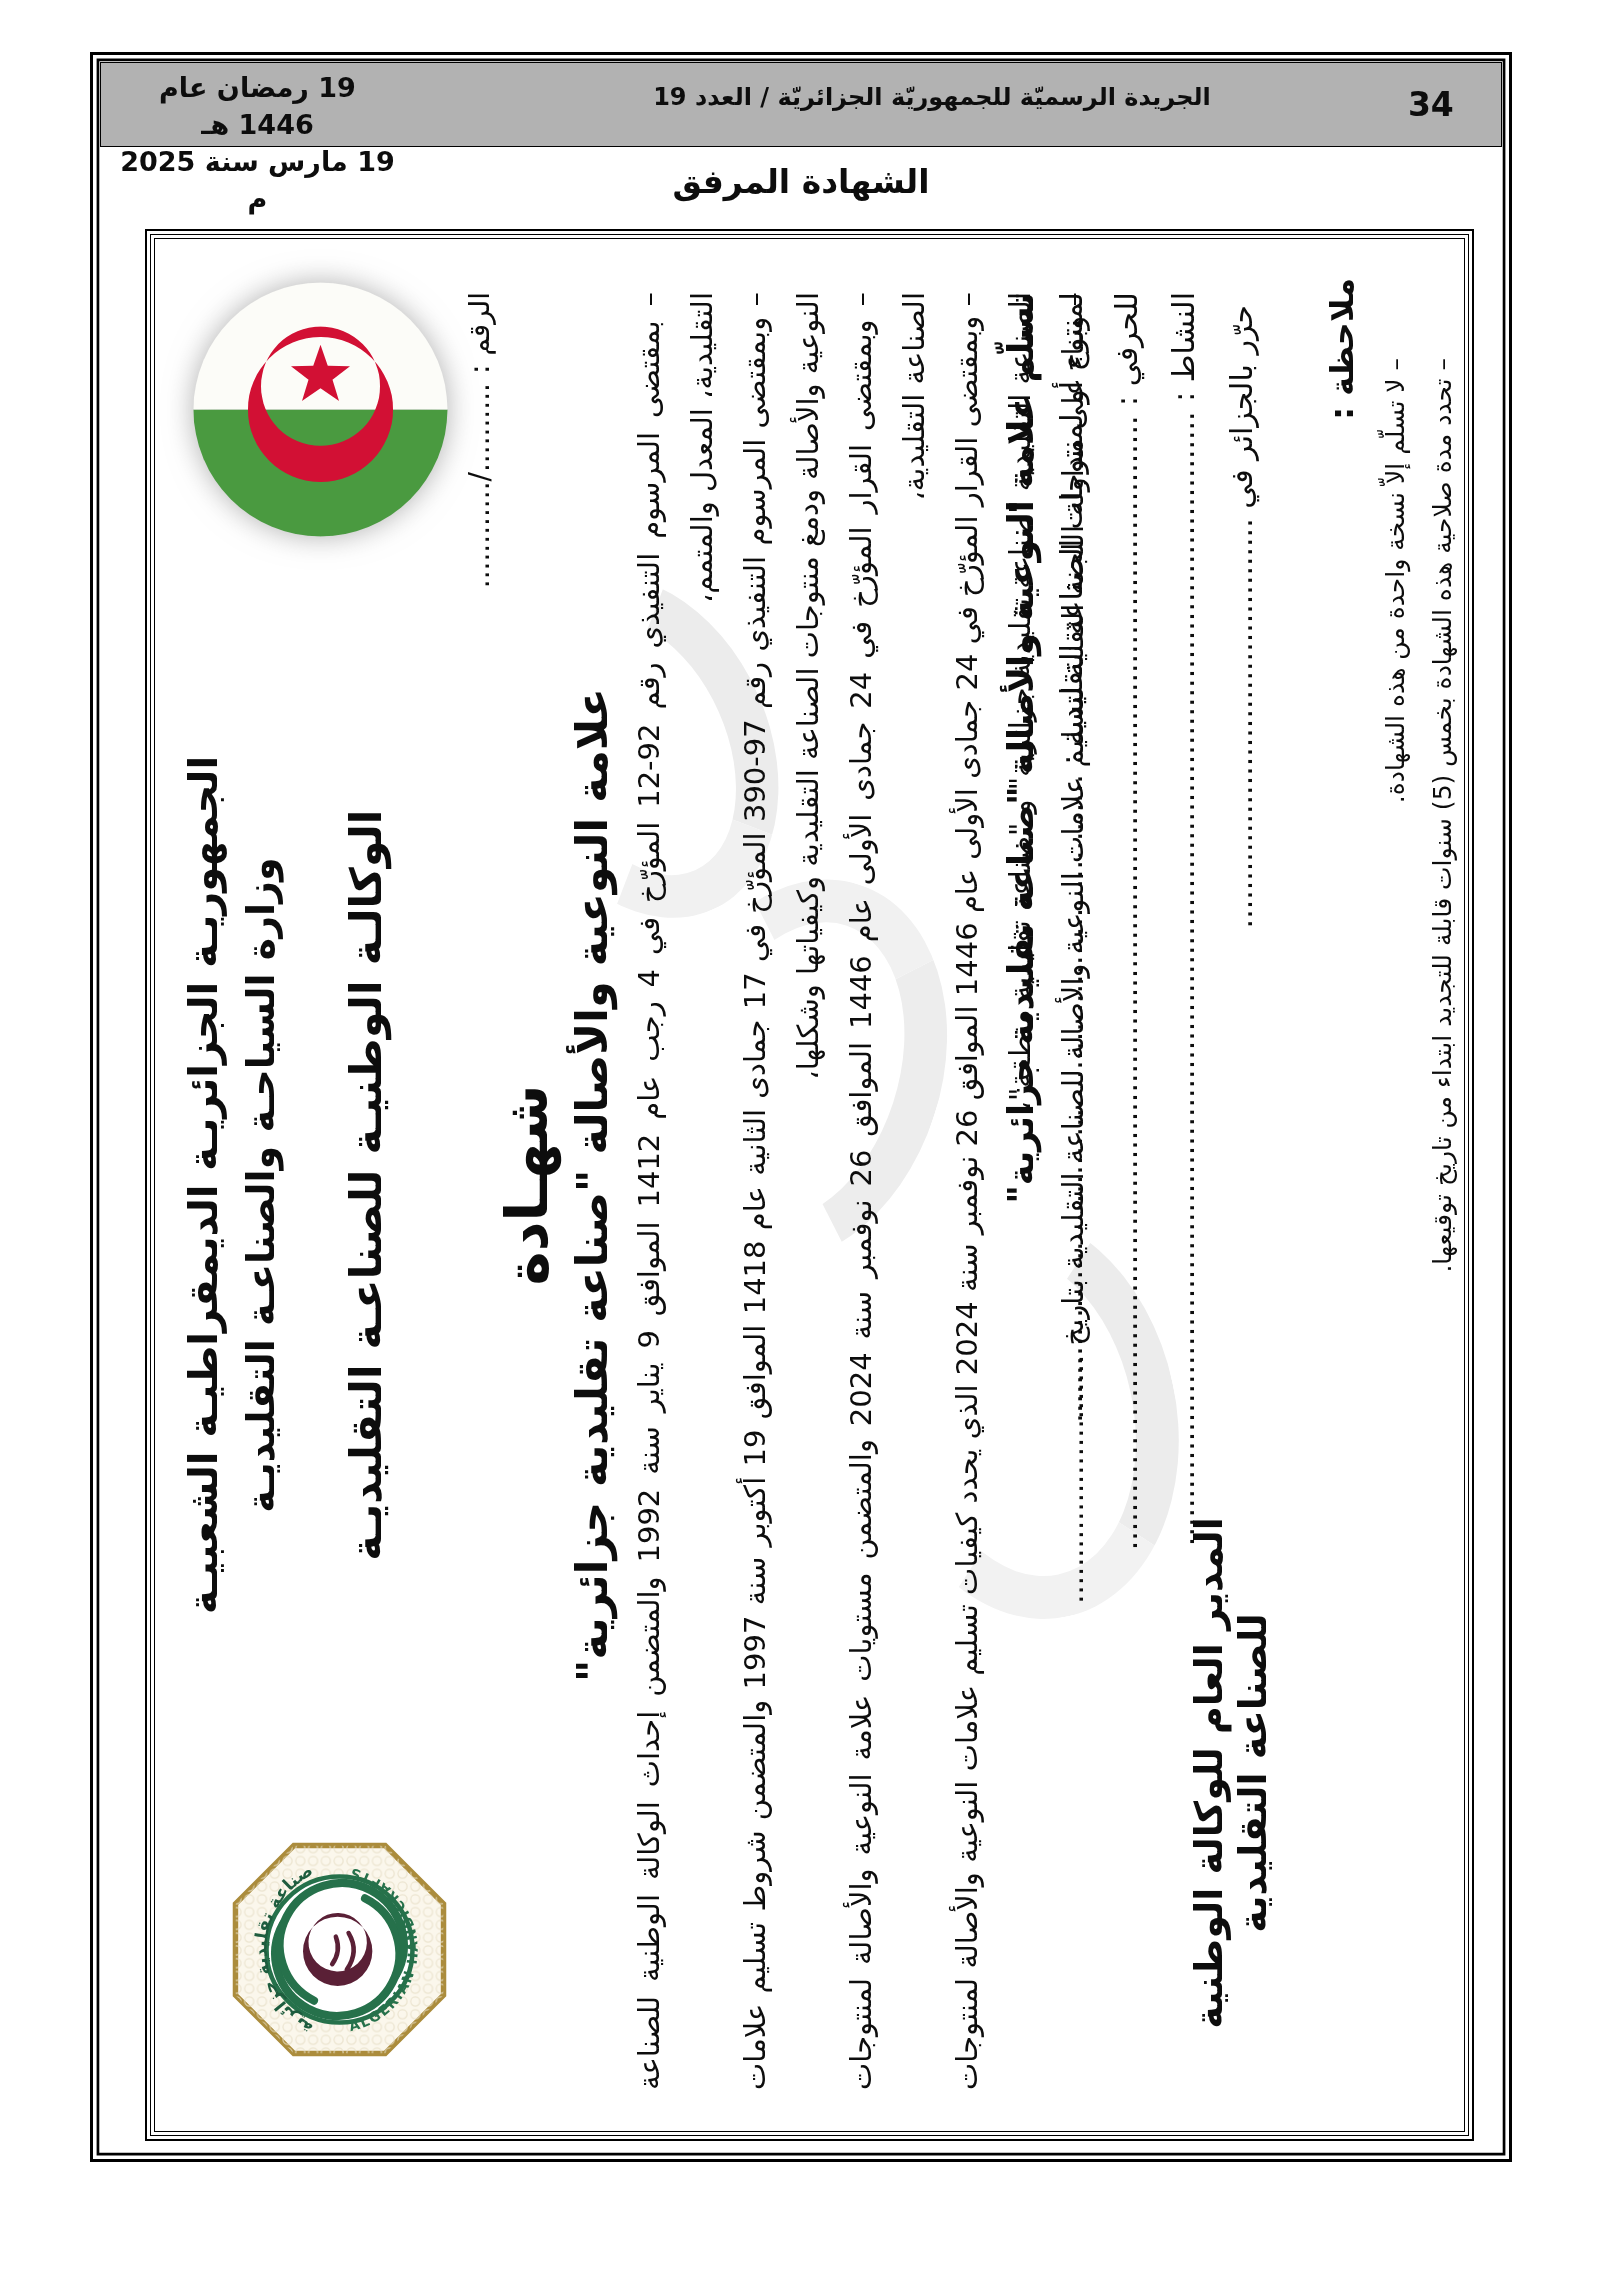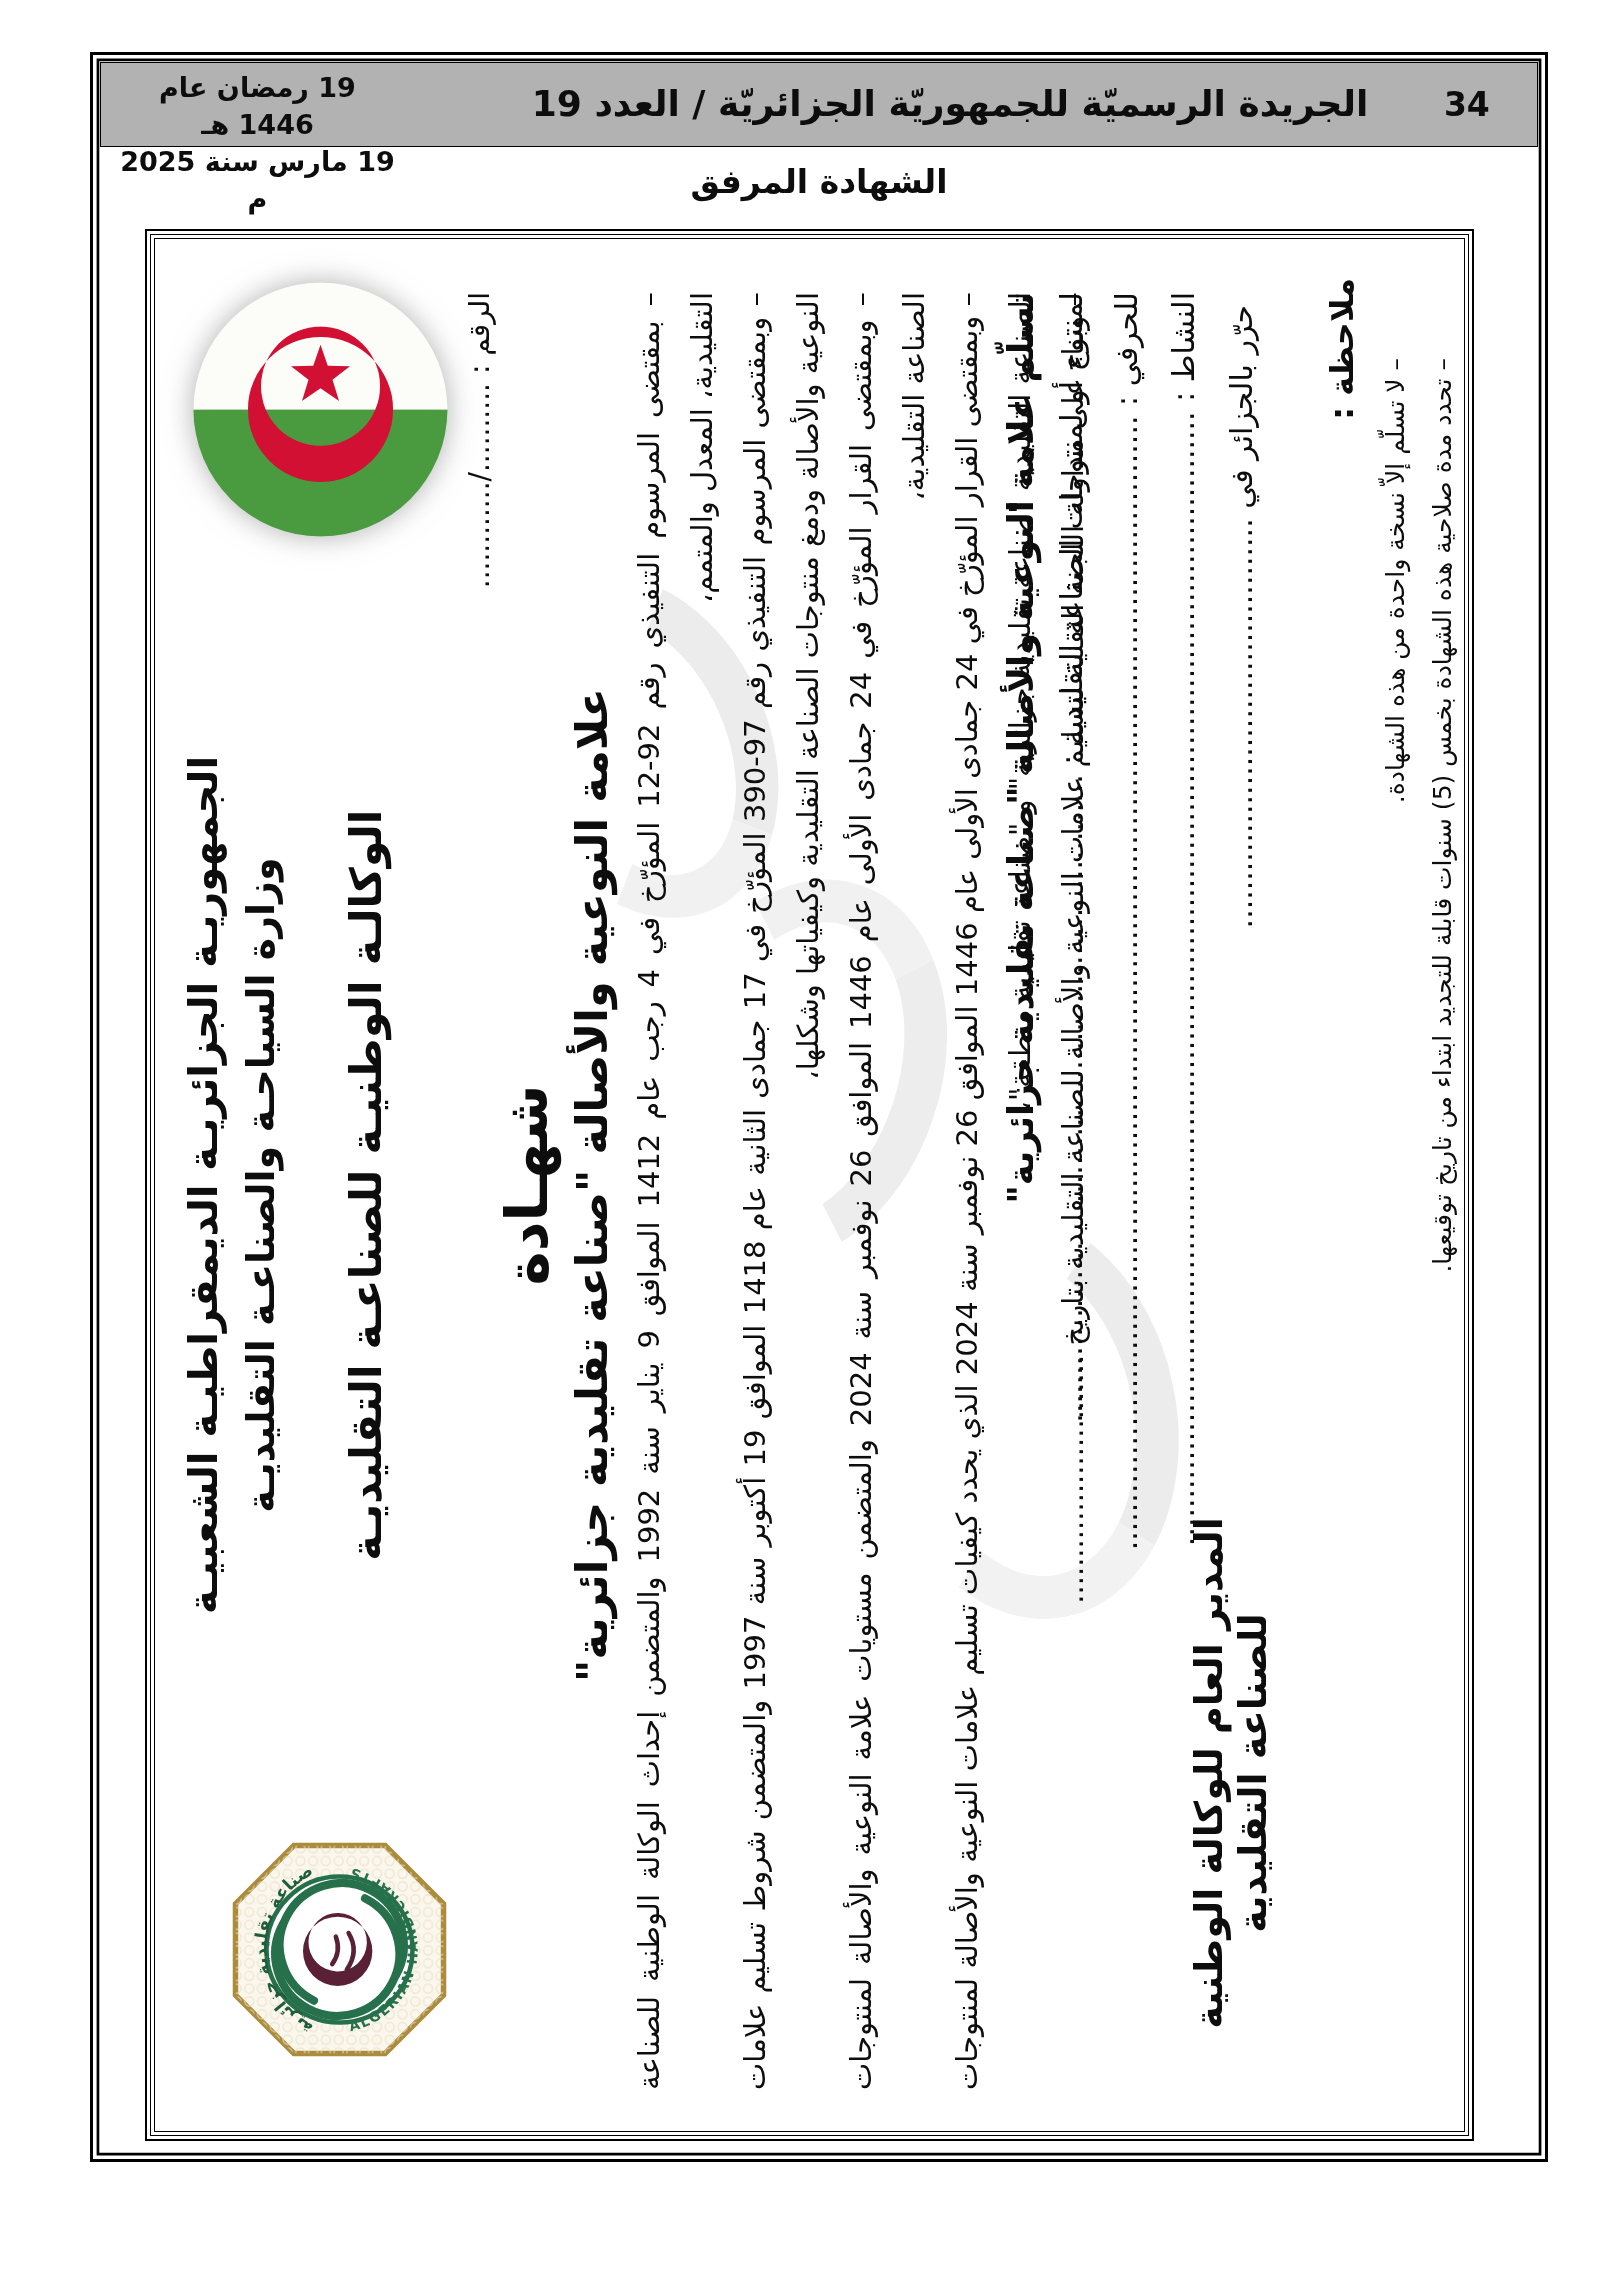--- a/index.html
+++ b/index.html
@@ -1,28 +1,28 @@
 <!DOCTYPE html>
 <html lang="ar" style="font-size:14.5px"><head>
 <meta charset="utf-8">
 <style>
   html,body{margin:0;padding:0;background:#ffffff;}
   .page{position:relative;width:1615px;height:2285px;background:#fff;overflow:hidden;
         font-family:"DejaVu Sans",sans-serif;color:#0d0d0d;}
   
   .outer-frame{position:absolute;left:90px;top:52px;width:1416px;height:2104px;
                border:3.6px solid #000;
-               box-shadow:inset 0 0 0 3.6px #fff, inset 0 0 0 6.3px #000;padding-left:36px;}
+               box-shadow:inset 0 0 0 3.6px #fff, inset 0 0 0 6.3px #000;}
   
   .header-bar{position:absolute;left:7.2px;top:7.2px;right:7.2px;height:83px;background:#b2b2b2;
               border:1.8px solid #000;}
   .dates{position:absolute;right:auto;left:16.3px;top:5.4px;width:280px;text-align:center;
          font-weight:bold;font-size:27px;line-height:37px;direction:rtl;}
   .jtitle{position:absolute;left:380px;right:118px;top:20px;text-align:center;
-          font-weight:bold;font-size:36px;direction:rtl;}
+          font-weight:bold;font-size:24px;direction:rtl;}
   .pnum{position:absolute;right:47px;top:22px;font-weight:bold;font-size:33px;}
   .caption{position:absolute;left:0;right:0;top:107px;text-align:center;
            font-weight:bold;font-size:33px;direction:rtl;}
   
   .cert-box{position:absolute;left:52px;top:174px;width:1325px;height:1908px;border:2.7px solid #000;}
   .cbi1{position:absolute;inset:2.7px;border:0.9px solid #000;pointer-events:none;}
   .cbi2{position:absolute;inset:7.2px;border:0.9px solid #000;pointer-events:none;}
   .cert-rot{position:absolute;left:11px;top:11px;width:1886px;height:1304px;
             transform-origin:0 0;transform:translateY(1886px) rotate(-90deg);
             direction:rtl;overflow:hidden;background:#fff;}

